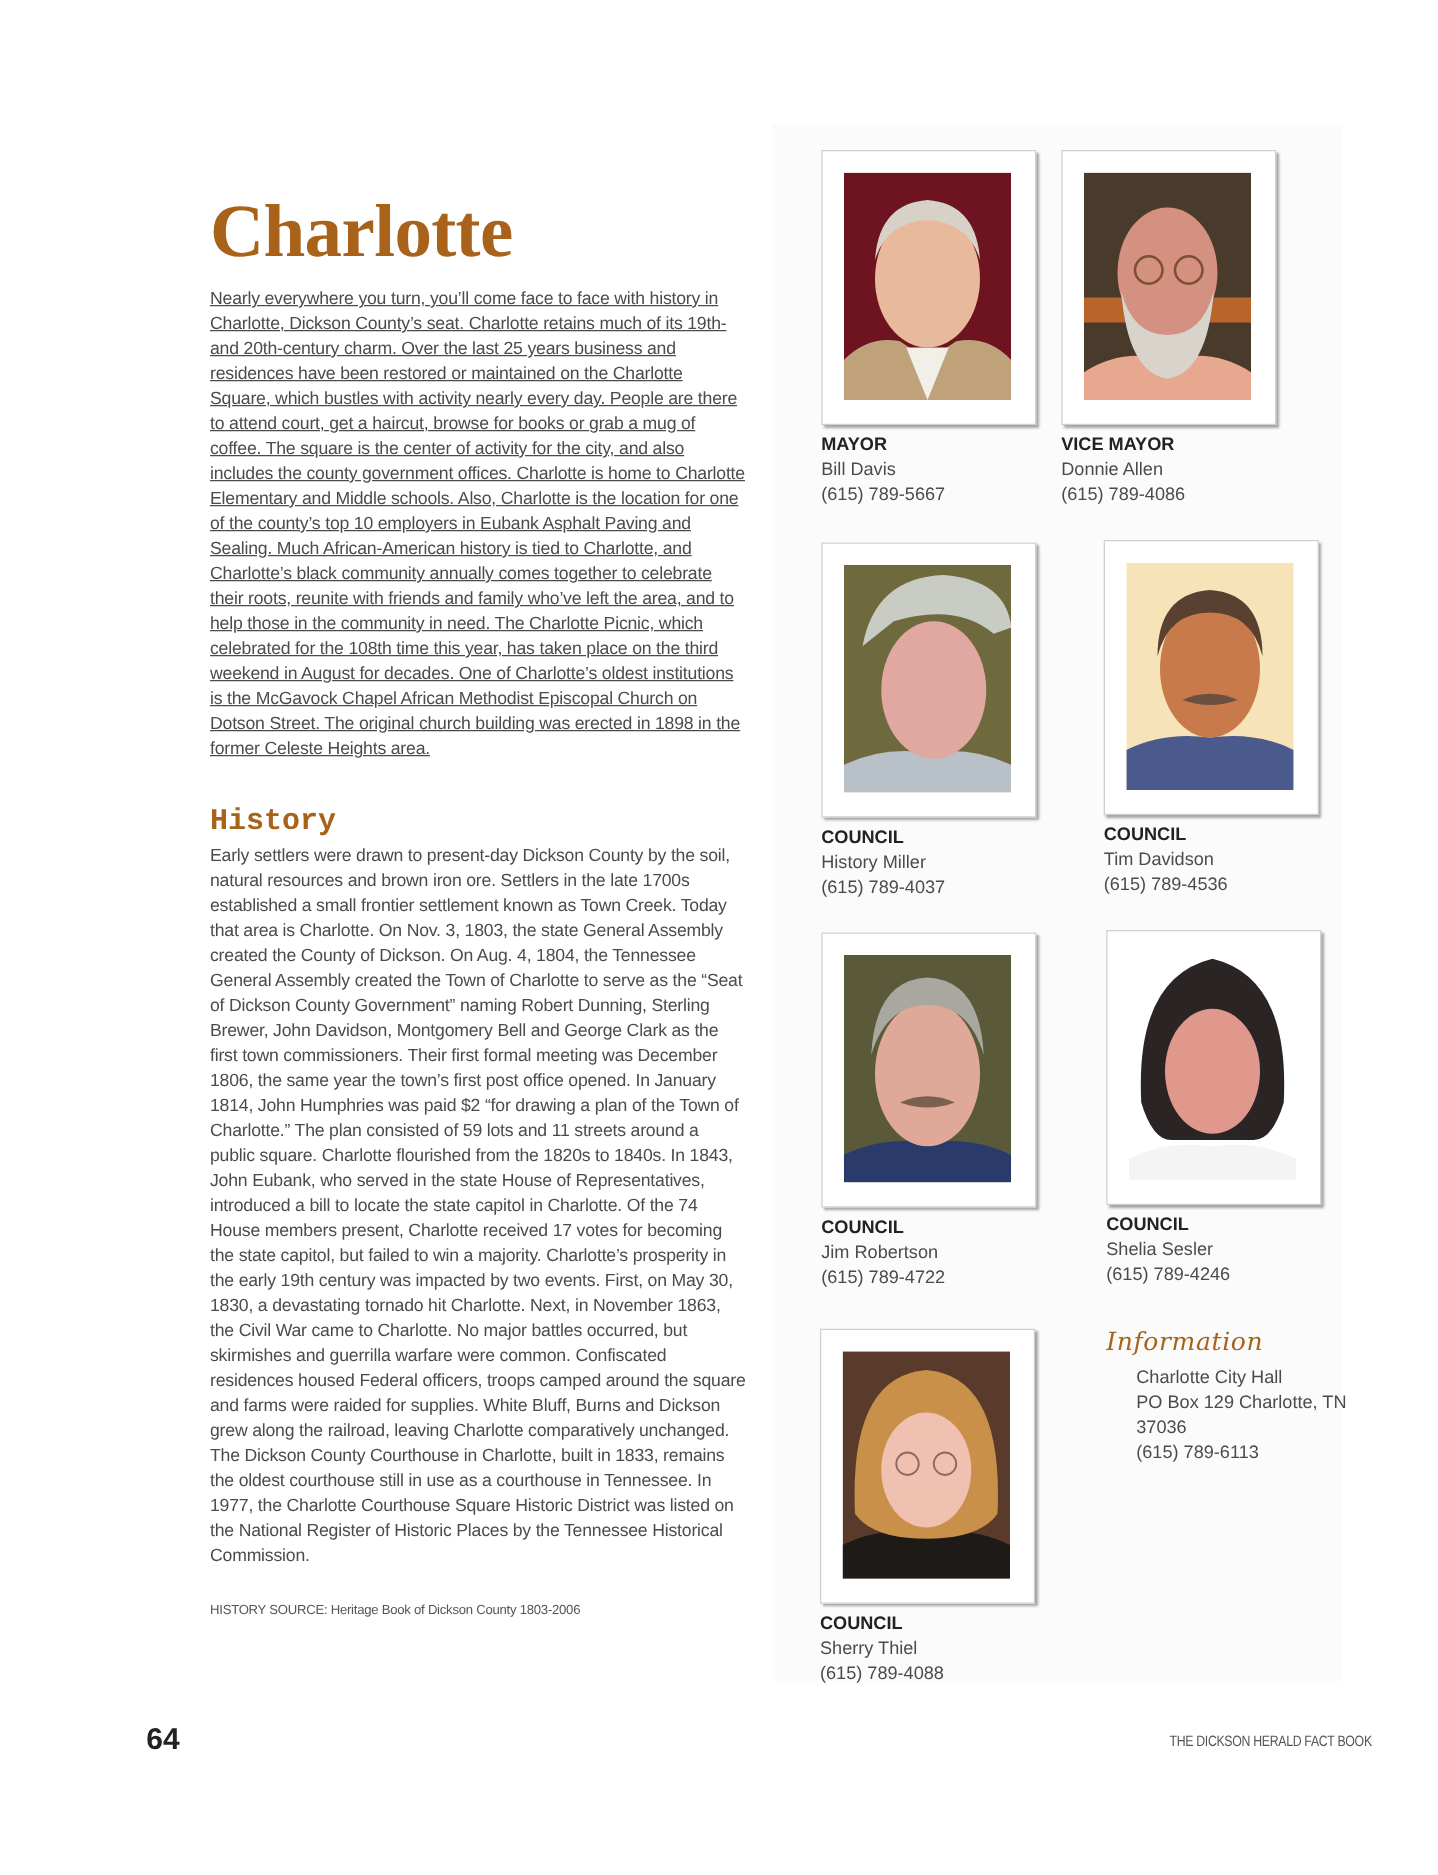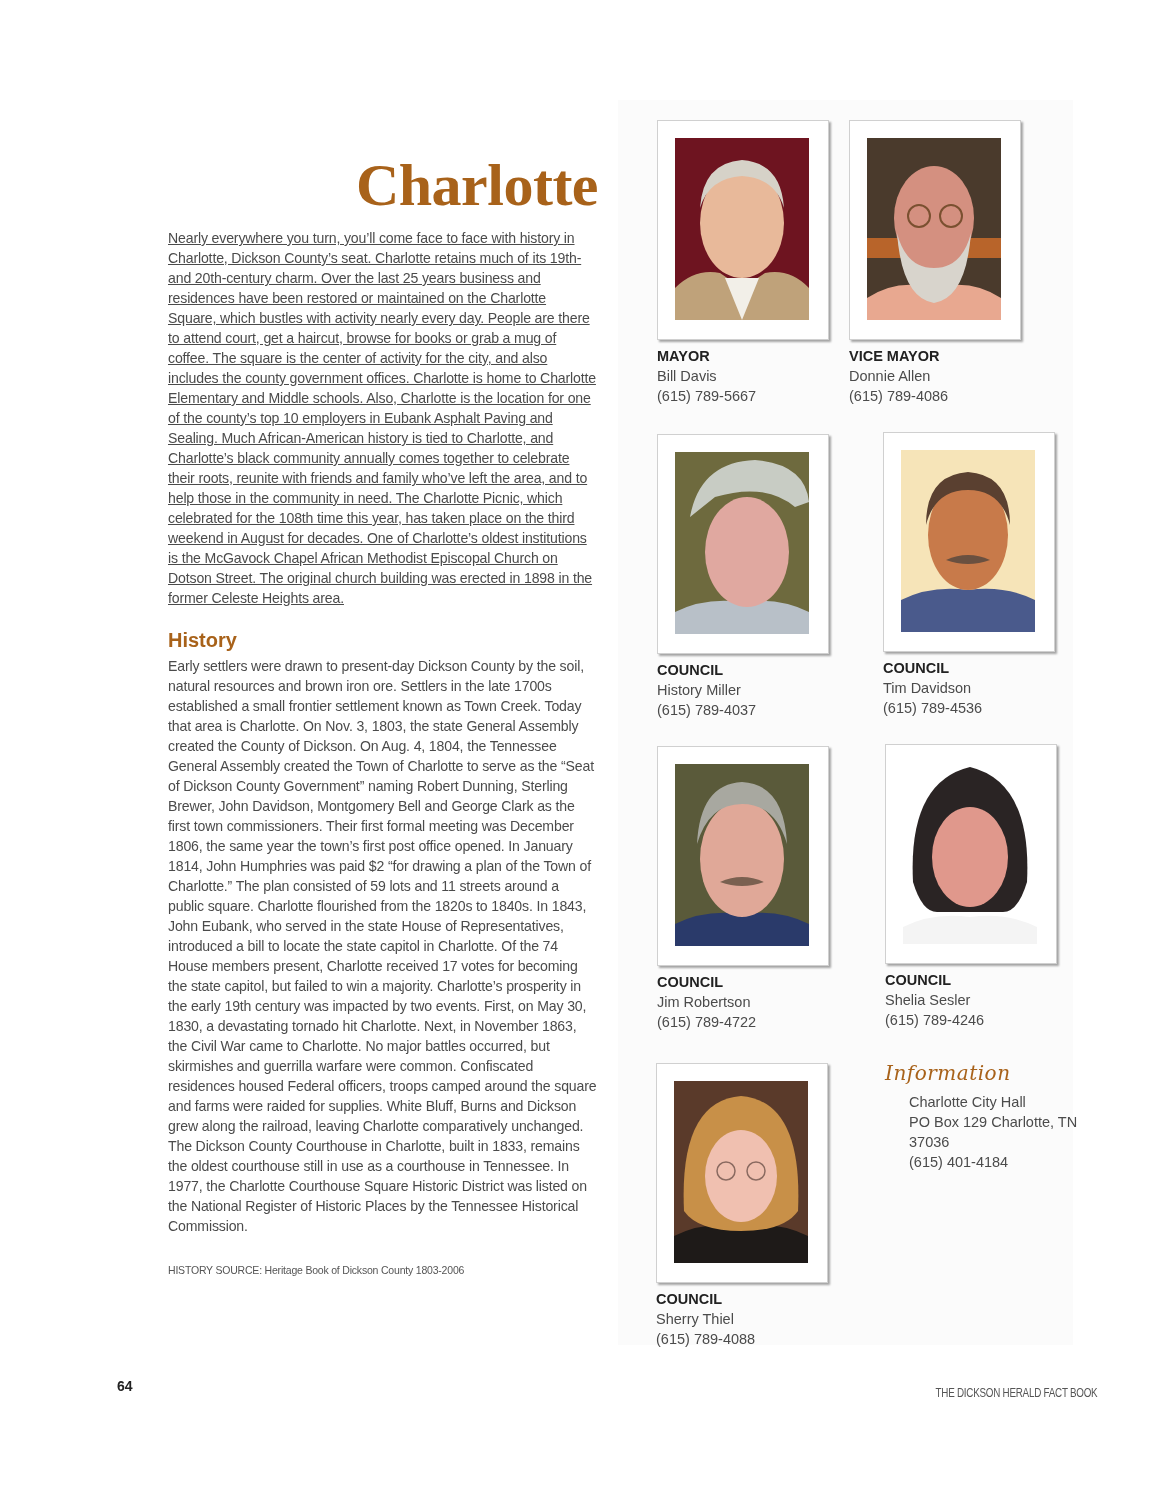--- a/index.html
+++ b/index.html
@@ -3,27 +3,27 @@
 <meta charset="utf-8">
 <style>
   html, body { margin: 0; padding: 0; }
   body {
     width: 1150px; height: 1500px; background: #ffffff; position: relative; overflow: hidden;
     font-family: "Liberation Sans", "DejaVu Sans", sans-serif; color: #4a4a4a;
   }
   .left-col { position: absolute; left: 168px; top: 150px; width: 430px; }
   .page-title {
     font-family: "Liberation Serif", "DejaVu Serif", serif; font-weight: bold;
-    font-size: 60px; color: #a8621a; margin: 0; line-height: 70px; letter-spacing: -0.5px; text-align: right;
+    font-size: 60px; color: #a8621a; margin: 0; line-height: 70px; letter-spacing: -0.5px;
   }
   .body-text { font-size: 14.1px; line-height: 20px; color: #4b4b4b; margin: 0; letter-spacing: -0.15px; }
   .intro { margin-top: 8px; text-decoration: underline; }
   .history-heading {
-    font-family: Liberation Sans, sans-serif; font-weight: bold;
-    font-size: 20px; color: #a8621a; margin: 18px 0 0 0; line-height: 28px;
+    font-family: Liberation Mono, monospace; font-weight: bold;
+    font-size: 24px; color: #a8621a; margin: 36px 0 0 0; line-height: 28px;
   }
   .history-text { margin-top: 2px; }
   .source-note { font-size: 10.5px; color: #555; margin-top: 28px; letter-spacing: -0.2px; }
 
   .right-panel { position: absolute; left: 618px; top: 100px; width: 455px; height: 1245px; background: #fbfbfb; }
   .officer { position: absolute; width: 190px; }
   .photo-frame {
     width: 170px; height: 218px; background: #fff; border: 1px solid #d0d0d0;
     box-shadow: 2px 2px 2px rgba(0,0,0,0.35); position: relative;
   }
@@ -36,21 +36,21 @@
 
   .info-block { position: absolute; left: 885px; top: 1060px; width: 200px; }
   .info-heading {
     font-family: "DejaVu Serif", serif; font-style: italic; font-size: 20px;
     color: #a8621a; line-height: 26px; letter-spacing: 0.5px;
   }
   .info-line { font-size: 14.5px; color: #4b4b4b; line-height: 20px; margin-left: 24px; }
   .info-lines { margin-top: 6px; }
 
   .page-number {
-    position: absolute; left: 117px; top: 1378px; font-size: 14px; font-weight: bold;
+    position: absolute; left: 117px; top: 1378px; font-size: 24px; font-weight: bold;
     color: #222; font-family: "Liberation Sans", sans-serif;
   }
   .footer-title {
     position: absolute; right: 53px; top: 1386px; font-size: 12px; color: #555;
     letter-spacing: -0.3px; font-family: "Liberation Sans Narrow", "Liberation Sans", sans-serif;
     transform: scaleX(0.82); transform-origin: right center;
   }
 </style>
 </head>
 <body>
@@ -185,18 +185,18 @@
   <div class="officer-name">Sherry Thiel</div>
   <div class="officer-phone">(615) 789-4088</div>
 </div>
 
 <div class="info-block">
   <div class="info-heading">Information</div>
   <div class="info-lines">
     <div class="info-line">Charlotte City Hall</div>
     <div class="info-line">PO Box 129 Charlotte, TN</div>
     <div class="info-line">37036</div>
-    <div class="info-line">(615) 401-4184</div>
+    <div class="info-line">(615) 789-6113</div>
   </div>
 </div>
 
 <div class="page-number">64</div>
 <div class="footer-title">THE DICKSON HERALD FACT BOOK</div>
 
 </body></html>

